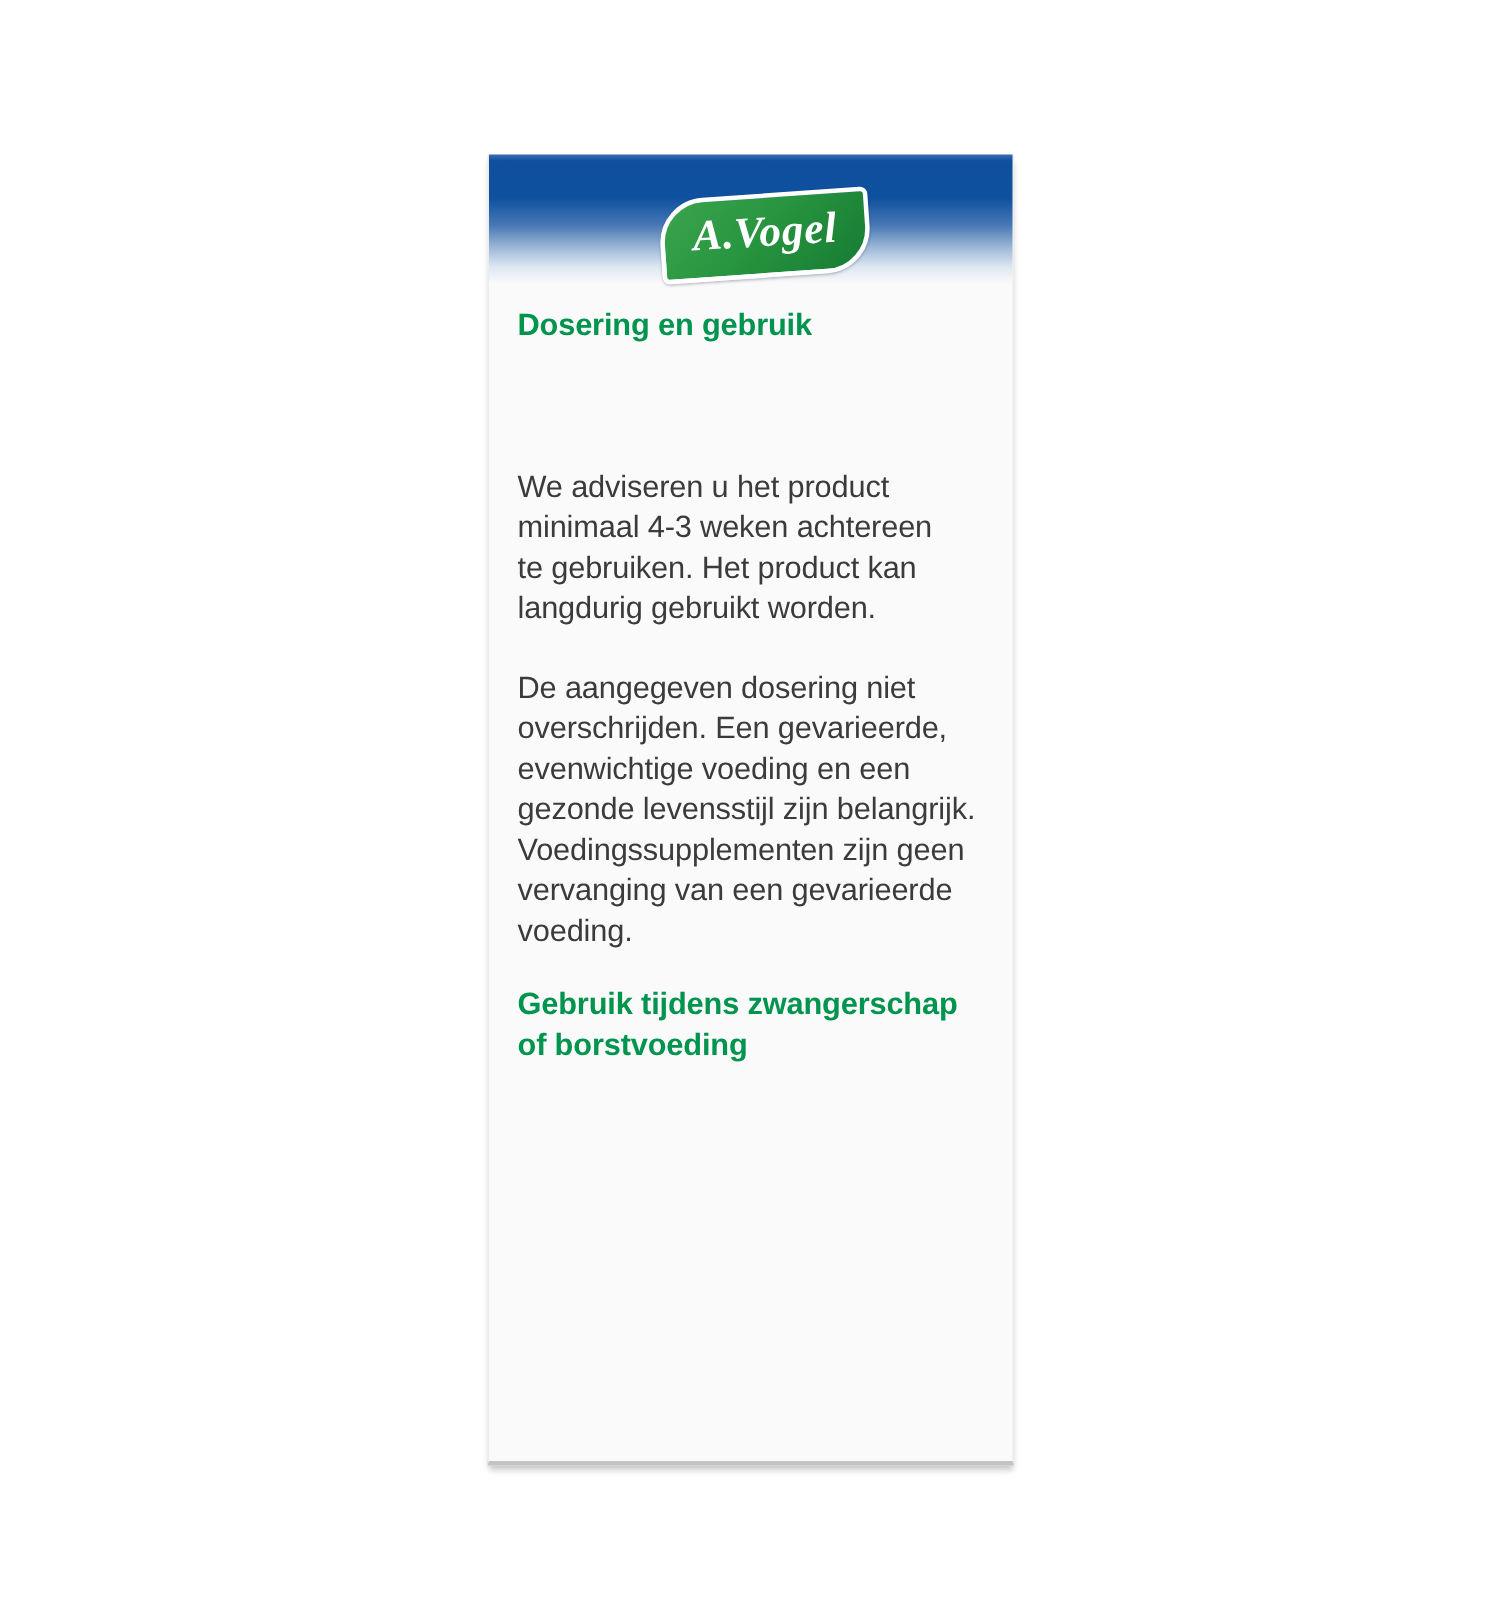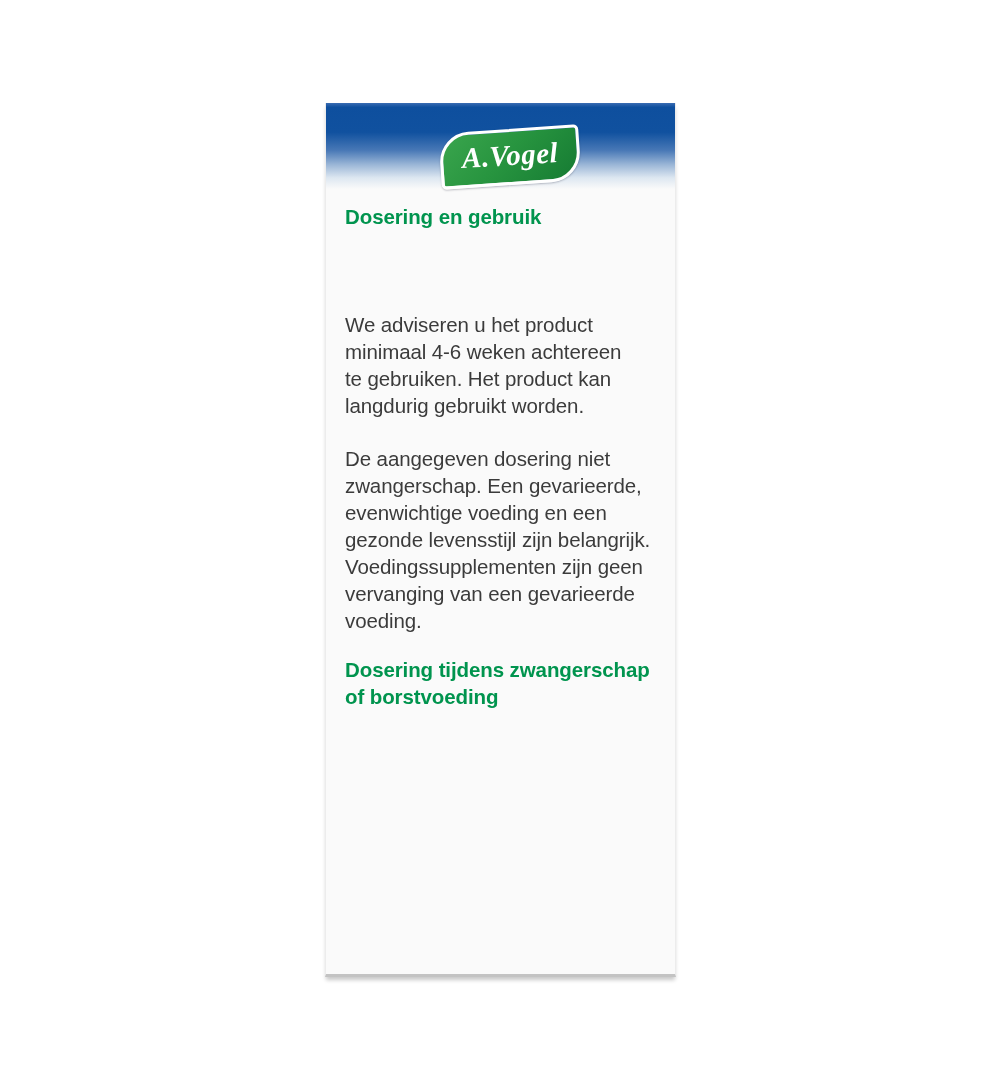--- a/index.html
+++ b/index.html
@@ -105,30 +105,30 @@
     <div class="band"></div>
 
     <div class="logo-leaf">
       <span class="logo-text">A.Vogel</span>
     </div>
 
     <p class="txt heading sec1-h">Dosering en gebruik</p>
 
 
     <p class="txt sec1-p2">We adviseren u het product
-minimaal 4-6 weken achtereen
+minimaal 4-3 weken achtereen
 te gebruiken. Het product kan
 langdurig gebruikt worden.</p>
 
     <p class="txt sec1-p3">De aangegeven dosering niet
-zwangerschap. Een gevarieerde,
+overschrijden. Een gevarieerde,
 evenwichtige voeding en een
 gezonde levensstijl zijn belangrijk.
 Voedingssupplementen zijn geen
 vervanging van een gevarieerde
 voeding.</p>
 
-    <p class="txt heading sec2-h">Dosering tijdens zwangerschap
+    <p class="txt heading sec2-h">Gebruik tijdens zwangerschap
 of borstvoeding</p>
 
 
   </div>
 </div>
 
 </body></html>

